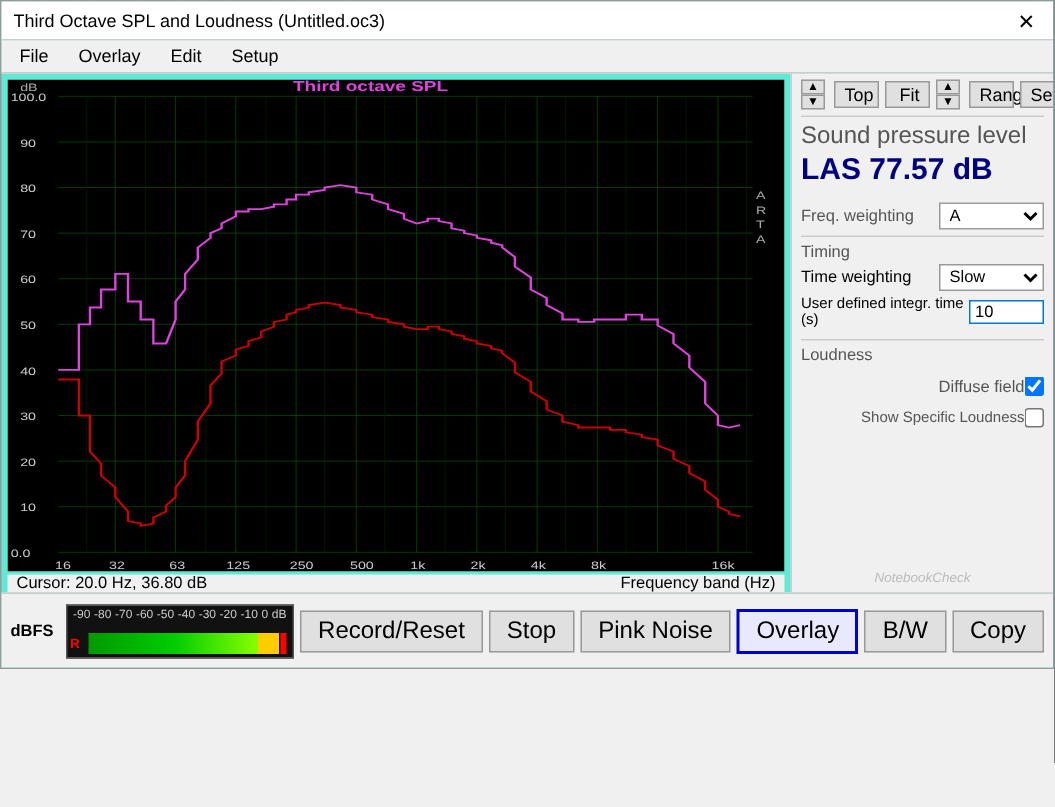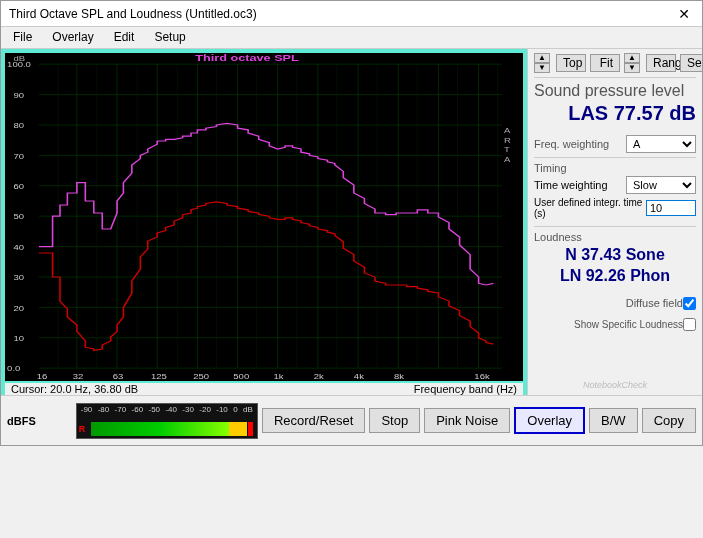--- a/index.html
+++ b/index.html
@@ -106,21 +106,21 @@
       padding-top: 4px;
     }
     .section-label {
       font-size: 16px;
       color: #555;
     }
     .spl-value {
       font-size: 20px;
       font-weight: bold;
       color: #000080;
-      text-align: right;
+      text-align: left;
       margin: 2px 0;
     }
     .freq-row {
       display: flex;
       align-items: center;
       justify-content: space-between;
       margin-top: 4px;
     }
     .freq-label {
       font-size: 11px;
@@ -198,21 +198,21 @@
       padding: 4px 6px;
       gap: 4px;
     }
     .dbfs-label {
       font-size: 11px;
       font-weight: bold;
       margin-right: 4px;
     }
     .action-btn {
       padding: 4px 11px;
-      font-size: 13px;
+      font-size: 16px;
       background: #e0e0e0;
       border: 1px solid #999;
       cursor: pointer;
       white-space: nowrap;
     }
     .action-btn.active {
       border: 2px solid #0000cc;
       background: #e8e8ff;
     }
     .chart-wrapper {
@@ -476,24 +476,20 @@
           </select>
         </div>
         <div class="timing-row">
           <span class="timing-label" style="font-size:10px;">User defined integr. time (s)</span>
           <input type="text" value="10" style="">
         </div>
       </div>
 
       <div class="loudness-section">
         <div class="loudness-title">Loudness</div>
-        <div class="loudness-value">
-          <div style="font-size:16px;">N 37.43 Sone</div>
-          <div style="font-size:16px;">LN 92.26 Phon</div>
-        </div>
       </div>
 
       <div class="diffuse-row">
         <span class="diffuse-label">Diffuse field</span>
         <input type="checkbox" checked="" style="">
       </div>
 
       <div class="diffuse-row">
         <span class="diffuse-label" style="font-size:10px;">Show Specific Loudness</span>
         <input type="checkbox" style="">
@@ -501,21 +497,21 @@
 
       <div style="text-align:center; margin-top:auto; opacity:0.5;">
         <span style="font-size:9px; color:#888; font-style:italic;">NotebookCheck</span>
       </div>
     </div>
   </div>
 
   <div class="bottom-bar">
     <span class="dbfs-label">dBFS</span>
 
-    <div style="flex:1; position:relative; height:36px;margin-left:32px;">
+    <div style="flex:1; position:relative; height:36px;">
       <div style="background:#111; border:1px solid #555; height:100%; position:relative; overflow:hidden;">
 
         <div style="display:flex; justify-content:space-between; padding:1px 4px; position:absolute; top:0; width:100%;">
           <span style="font-size:8px; color:#ccc;">-90</span>
           <span style="font-size:8px; color:#ccc;">-80</span>
           <span style="font-size:8px; color:#ccc;">-70</span>
           <span style="font-size:8px; color:#ccc;">-60</span>
           <span style="font-size:8px; color:#ccc;">-50</span>
           <span style="font-size:8px; color:#ccc;">-40</span>
           <span style="font-size:8px; color:#ccc;">-30</span>

